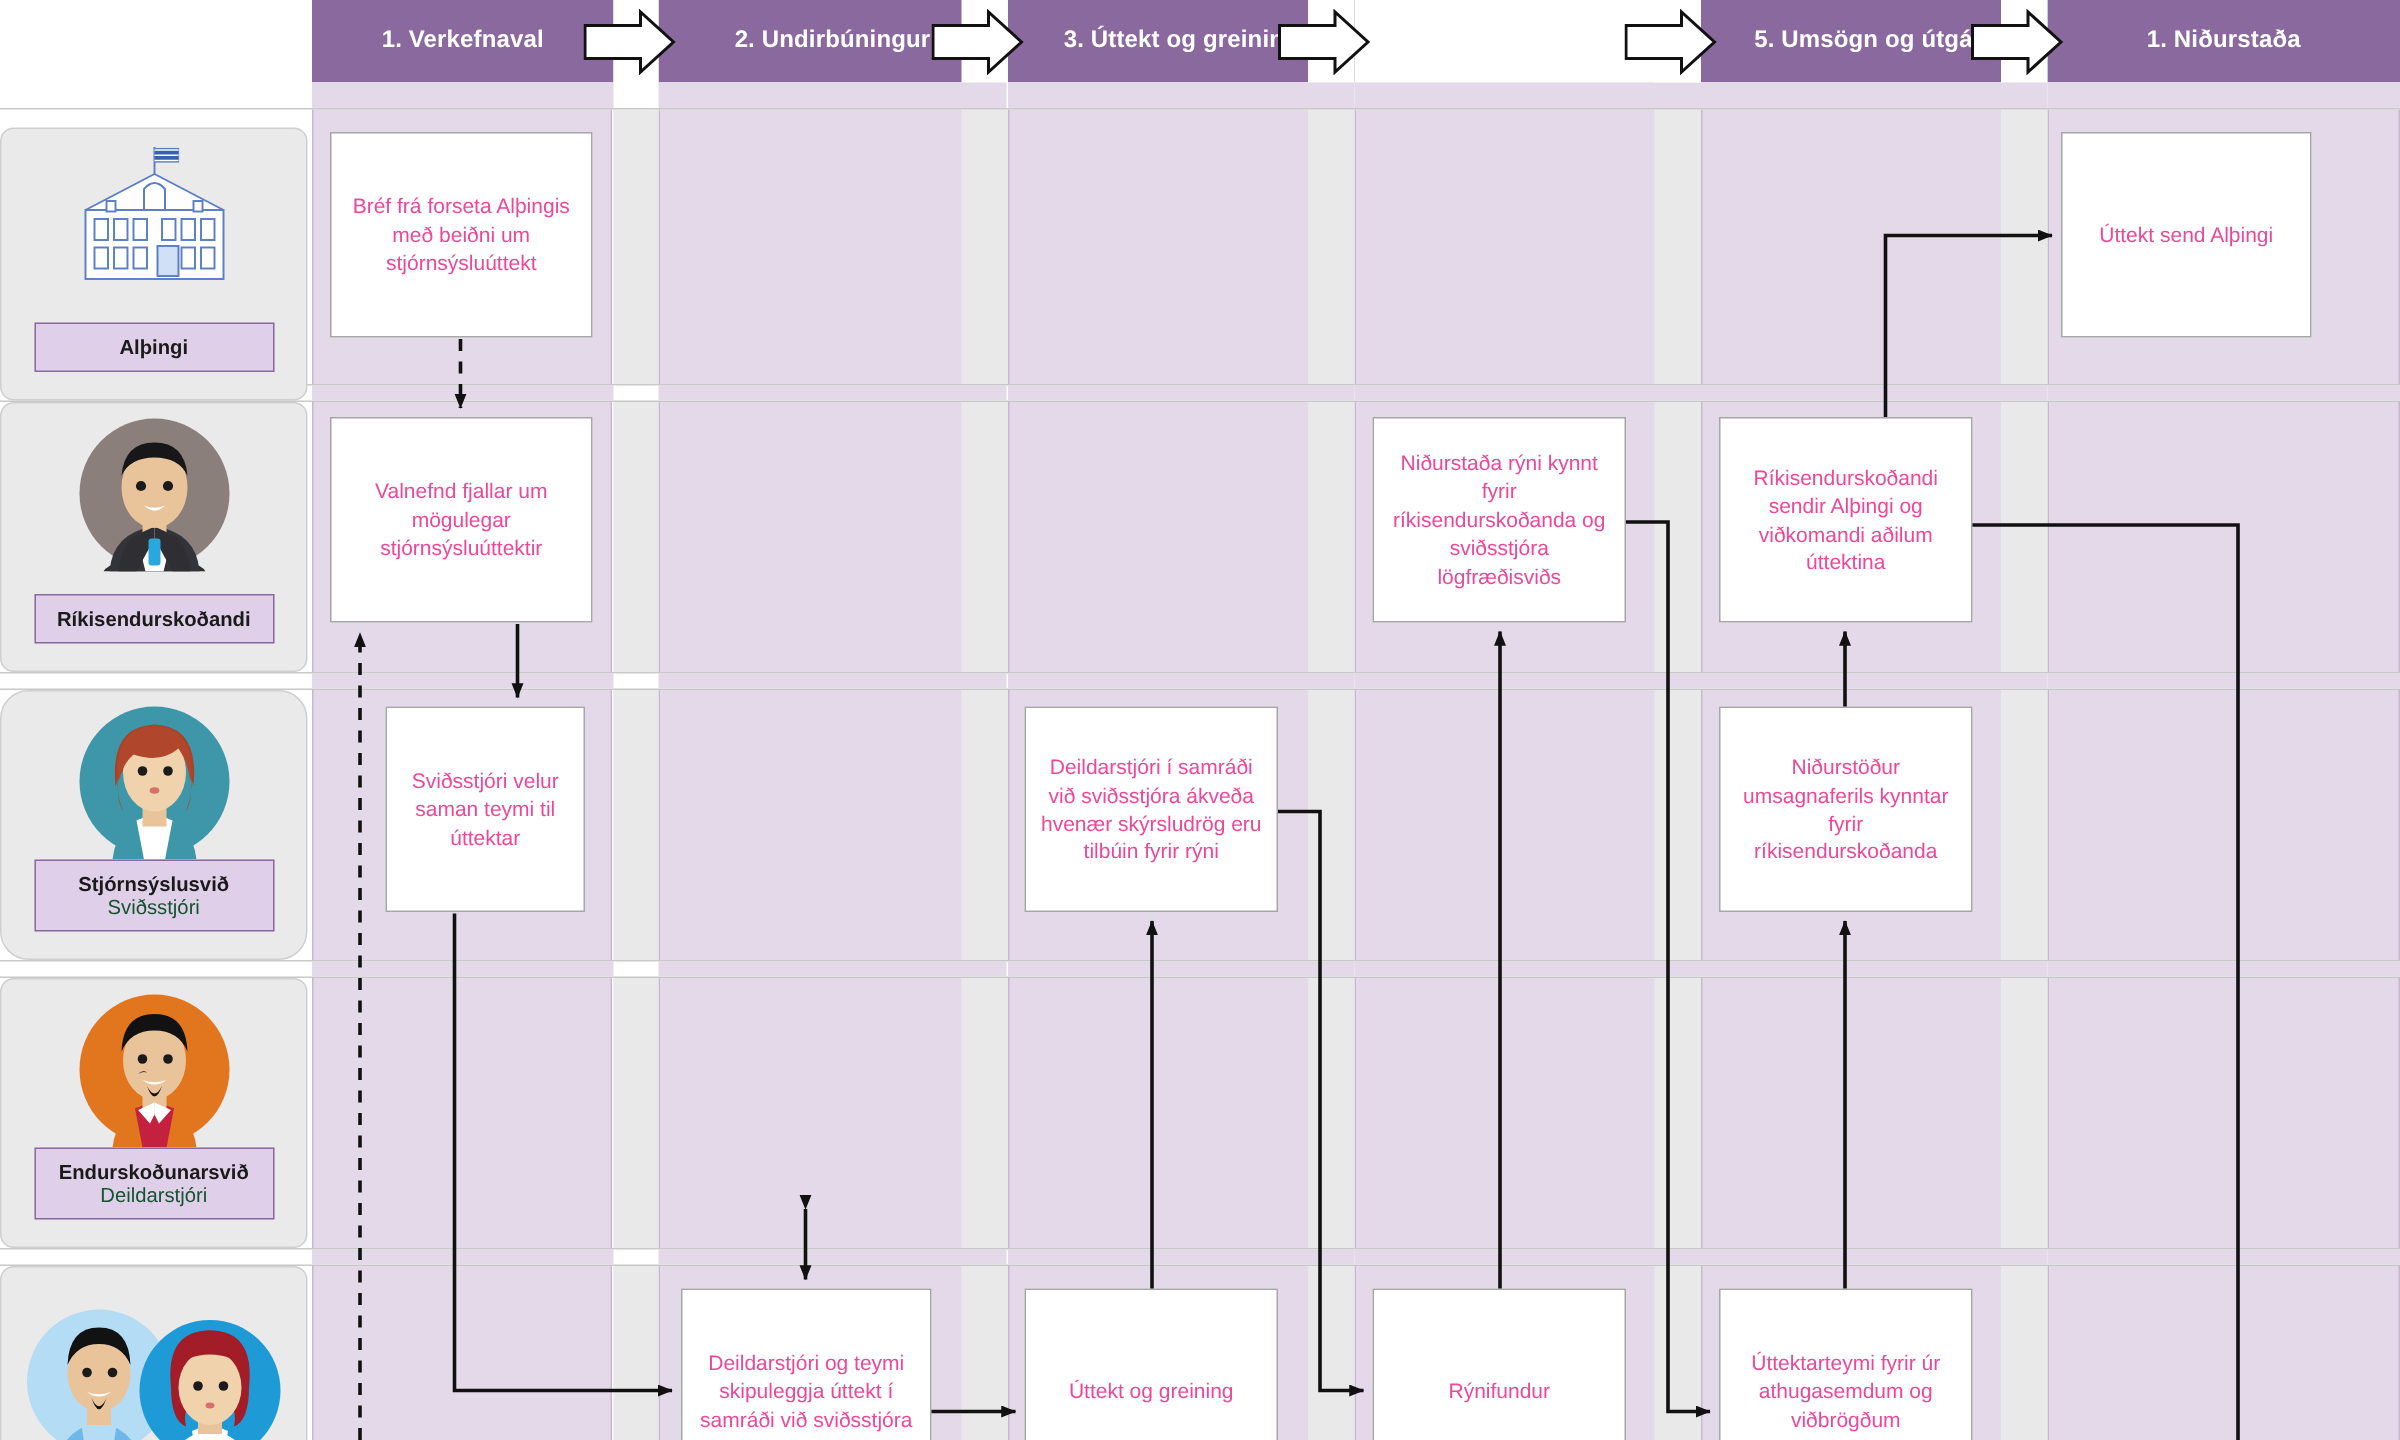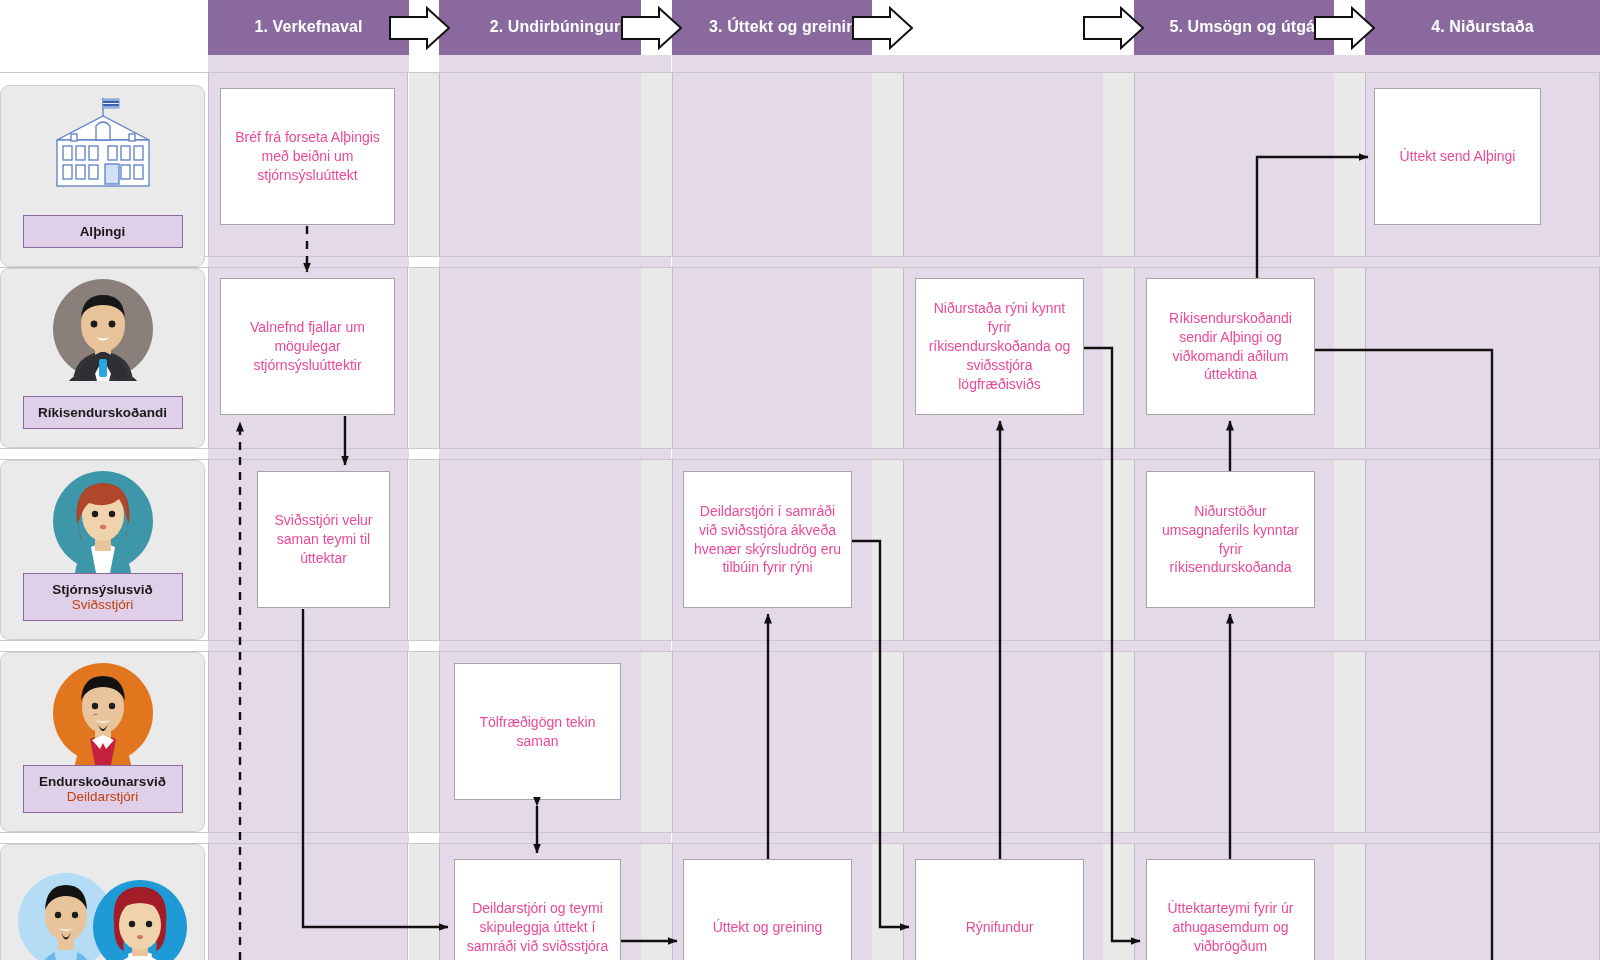--- a/index.html
+++ b/index.html
@@ -106,21 +106,21 @@
     width: 160px;
     margin-bottom: 18px;
     background: #e0cfe8;
     border: 1px solid #8a6a9e;
     text-align: center;
     padding: 8px 4px;
     font-size: 13.5px;
     color: #1a1a1a;
   }
   .role-label .t1 { font-weight: bold; display:block; }
-  .role-label .t2 { display:block; color:#c2410c; font-weight: normal; }
+  .role-label .t2 { display:block; color:#14532d; font-weight: normal; }
 
   
   .pbox {
     position: absolute;
     background: #ffffff;
     border: 1px solid #a6a6a6;
     display: flex;
     align-items: center;
     justify-content: center;
     text-align: center;
@@ -177,21 +177,21 @@
   <div class="hdr-bar" style="left:672px;width:231px;">
     <span>3. Úttekt og greining</span>
   </div>
   <div class="hdr-gutter-white" style="left:872px;width:31px;"></div>
   <div class="hdr-gutter-white" style="left:1103px;width:31px;"></div>
   <div class="hdr-bar" style="left:1134px;width:231px;">
     <span>5. Umsögn og útgáfa</span>
   </div>
   <div class="hdr-gutter-white" style="left:1334px;width:31px;"></div>
   <div class="hdr-bar" style="left:1365px;width:235px;">
-    <span>4. Niðurstaða</span>
+    <span>1. Niðurstaða</span>
   </div>
 
   <div class="hdr-arrow" style="left:389px;">
     <svg width="62" height="44" viewBox="0 0 62 44">
       <path d="M1,11 L38,11 L38,2 L60,22 L38,42 L38,33 L1,33 Z" fill="#ffffff" stroke="#111111" stroke-width="2"></path>
     </svg>
   </div>
   <div class="hdr-arrow" style="left:621px;">
     <svg width="62" height="44" viewBox="0 0 62 44">
       <path d="M1,11 L38,11 L38,2 L60,22 L38,42 L38,33 L1,33 Z" fill="#ffffff" stroke="#111111" stroke-width="2"></path>
@@ -309,21 +309,21 @@
           <circle cx="61" cy="47" r="3.4" fill="#1b1b1b"></circle>
           <path d="M45 60 q7 7 14 0 q-7 3 -14 0 Z" fill="#ffffff"></path>
         </svg>
       </span>
       <div class="role-label">
         <span class="t1">Ríkisendurskoðandi</span>
       </div>
     </div>
   </div>
 
-  <div class="role-cell" style="top:460px;height:180px;">
+  <div class="role-cell" style="top:460px;height:180px;border-radius:19px;">
     <div class="role-inner">
       <span class="role-avatar">
         <svg width="104" height="104" viewBox="0 0 104 104">
           <circle cx="52" cy="52" r="50" fill="#3e97a8"></circle>
           <path d="M24 104 q3 -26 28 -31 q25 5 28 31 Z" fill="#3e97a8"></path>
           <path d="M52 73 l-12 5 l5 26 h14 l5 -26 Z" fill="#ffffff"></path>
           <path d="M44 68 h16 v14 h-16 Z" fill="#e9c49a"></path>
           <path d="M26 55 q-4 -40 26 -41 q30 1 26 41 q-3 -10 -6 -20 q-14 8 -34 2 q-8 6 -12 18 Z" fill="#a8432a"></path>
           <ellipse cx="52" cy="46" rx="21" ry="26" fill="#f0d2ad"></ellipse>
           <path d="M28 52 q-4 -36 24 -37 q28 1 24 37 q-2 -14 -8 -22 q-12 10 -30 4 q-7 6 -10 18 Z" fill="#b0462b"></path>
@@ -423,23 +423,20 @@
   </div>
 
   <div class="pbox" style="left:683px;top:471px;width:169px;height:137px;">
     <span>Deildarstjóri í samráði við sviðsstjóra ákveða hvenær skýrsludrög eru tilbúin fyrir rýni</span>
   </div>
 
   <div class="pbox" style="left:1146px;top:471px;width:169px;height:137px;">
     <span>Niðurstöður umsagnaferils kynntar fyrir ríkisendurskoðanda</span>
   </div>
 
-  <div class="pbox" style="left:454px;top:663px;width:167px;height:137px;">
-    <span>Tölfræðigögn tekin saman</span>
-  </div>
 
   <div class="pbox" style="left:454px;top:859px;width:167px;height:137px;">
     <span>Deildarstjóri og teymi skipuleggja úttekt í samráði við sviðsstjóra</span>
   </div>
 
   <div class="pbox" style="left:683px;top:859px;width:169px;height:137px;">
     <span>Úttekt og greining</span>
   </div>
 
   <div class="pbox" style="left:915px;top:859px;width:169px;height:137px;">

